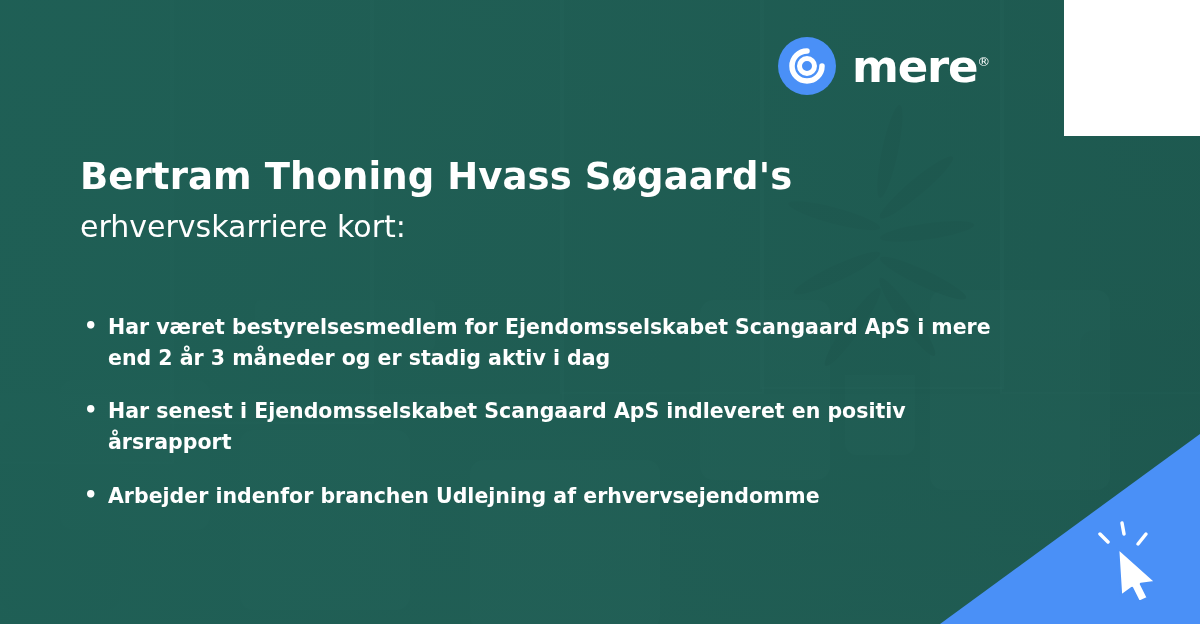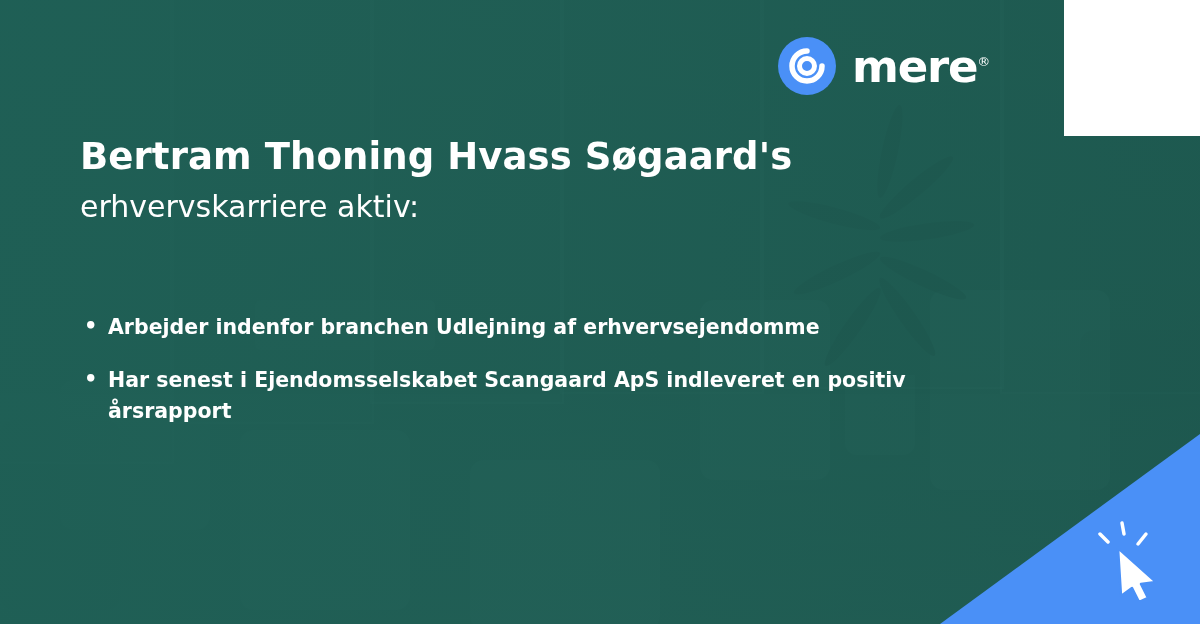--- a/index.html
+++ b/index.html
@@ -80,21 +80,21 @@
   }
 
   
   .content {
     position: absolute;
     inset: 0;
   }
   .headline {
     position: absolute;
     left: 80px;
-    top: 134px;
+    top: 154px;
     width: 840px;
     color: #ffffff;
   }
   .headline .line1 {
     font-size: 37px;
     font-weight: bold;
     letter-spacing: 0.1px;
     line-height: 1.25;
     white-space: nowrap;
   }
@@ -242,26 +242,27 @@
       <div class="leaf" style="left:880px; top:280px; transform:rotate(125deg);"></div>
     </div>
     <div class="tint"></div>
     <div class="tint2"></div>
   </div>
 
   <div class="content">
 
     <div class="headline">
       <div class="line1">Bertram Thoning Hvass Søgaard's</div>
-      <div class="line2">erhvervskarriere aktiv:</div>
+      <div class="line2">erhvervskarriere kort:</div>
     </div>
 
     <ul class="bullets">
+      <li>Har været bestyrelsesmedlem for Ejendomsselskabet Scangaard ApS i mere end 2 år 3 måneder og er stadig aktiv i dag</li>
+      <li>Har senest i Ejendomsselskabet Scangaard ApS indleveret en positiv årsrapport</li>
       <li>Arbejder indenfor branchen Udlejning af erhvervsejendomme</li>
-      <li>Har senest i Ejendomsselskabet Scangaard ApS indleveret en positiv årsrapport</li>
     </ul>
 
     <div class="logo">
       <span class="logo-mark">
         <svg width="40" height="40" viewBox="0 0 40 40" aria-hidden="true">
           <path d="M20 5 a15 15 0 1 0 15 15" fill="none" stroke="#ffffff" stroke-width="5.5" stroke-linecap="round"></path>
           <path d="M20 35 a15 15 0 1 1 -15 -15" fill="none" stroke="#ffffff" stroke-width="5.5" stroke-linecap="round" opacity="0"></path>
           <circle cx="20" cy="20" r="7.5" fill="none" stroke="#ffffff" stroke-width="5"></circle>
         </svg>
       </span>

